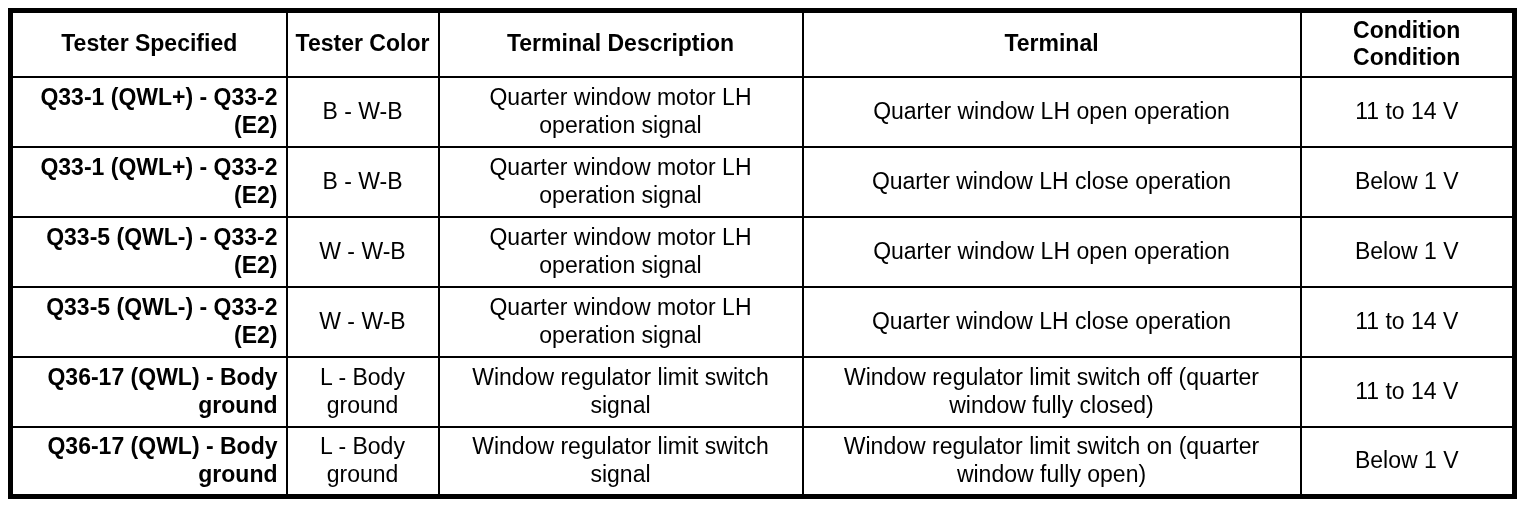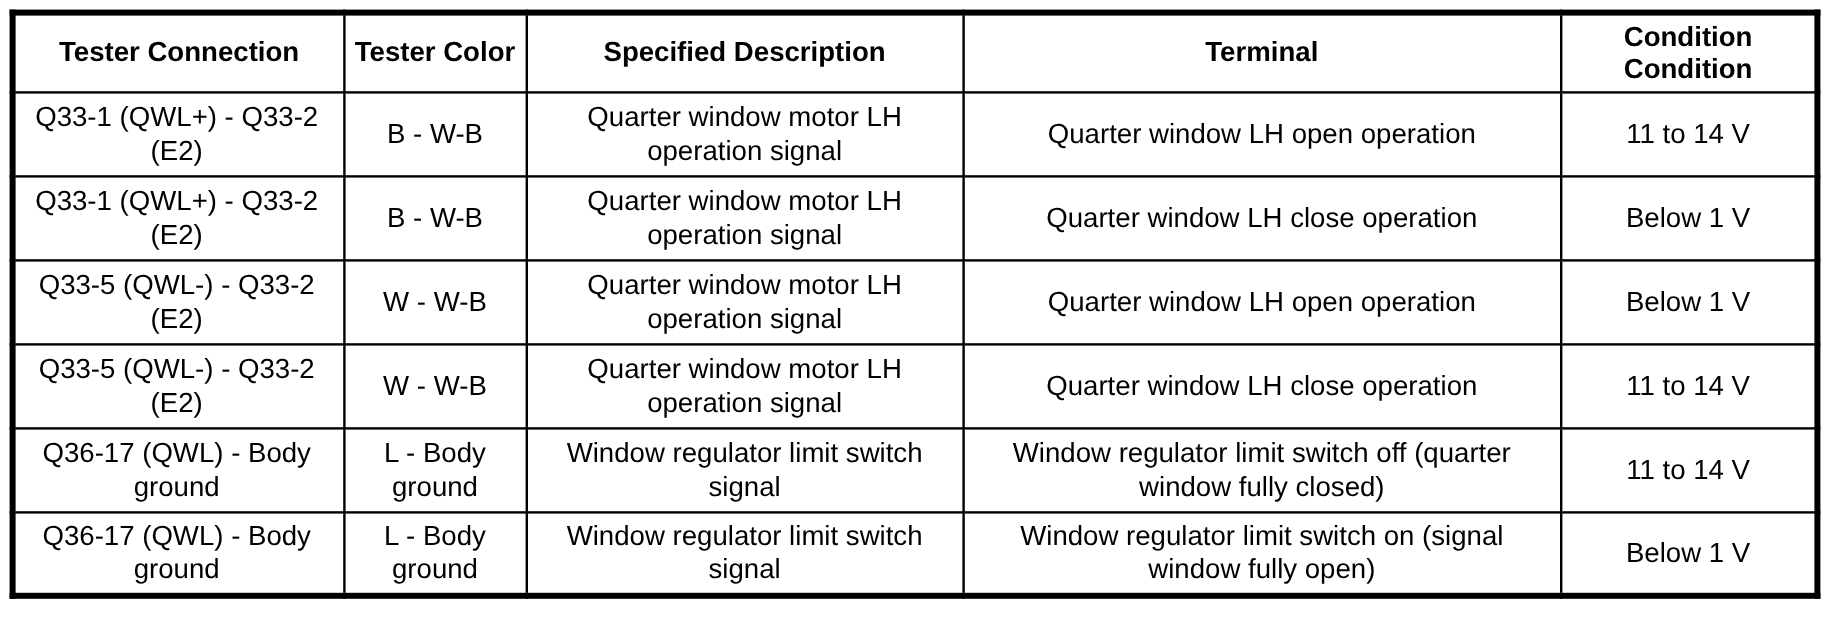--- a/index.html
+++ b/index.html
@@ -37,41 +37,42 @@
     padding: 2px 6px;
     overflow: hidden;
     color: #000000;
   }
   table.spec-table thead tr { height: 66px; }
   table.spec-table tbody tr { height: 70px; }
   table.spec-table th {
     font-weight: bold;
   }
   table.spec-table td.left-align {
-    text-align: center;
+    text-align: right;
     padding-left: 4px;
     padding-right: 8px;
+    font-weight: bold;
   }
 </style>
 </head>
 <body>
 
 <table class="spec-table">
   <colgroup>
     <col class="c1">
       <col class="c2">
       <col class="c3">
       <col class="c4">
       <col class="c5">
   </colgroup>
   <thead>
     <tr>
-      <th>Tester Connection</th>
+      <th>Tester Specified</th>
       <th>Tester Color</th>
-      <th>Specified Description</th>
+      <th>Terminal Description</th>
       <th>Terminal</th>
       <th>Condition Condition</th>
     </tr>
   </thead>
   <tbody>
     <tr>
       <td class="left-align">Q33-1 (QWL+) - Q33-2 (E2)</td>
       <td>B - W-B</td>
       <td>Quarter window motor LH operation signal</td>
       <td>Quarter window LH open operation</td>
@@ -102,17 +103,17 @@
       <td class="left-align">Q36-17 (QWL) - Body ground</td>
       <td>L - Body ground</td>
       <td>Window regulator limit switch signal</td>
       <td>Window regulator limit switch off (quarter window fully closed)</td>
       <td>11 to 14 V</td>
     </tr>
     <tr>
       <td class="left-align">Q36-17 (QWL) - Body ground</td>
       <td>L - Body ground</td>
       <td>Window regulator limit switch signal</td>
-      <td>Window regulator limit switch on (signal window fully open)</td>
+      <td>Window regulator limit switch on (quarter window fully open)</td>
       <td>Below 1 V</td>
     </tr>
   </tbody>
 </table>
 
 </body></html>

